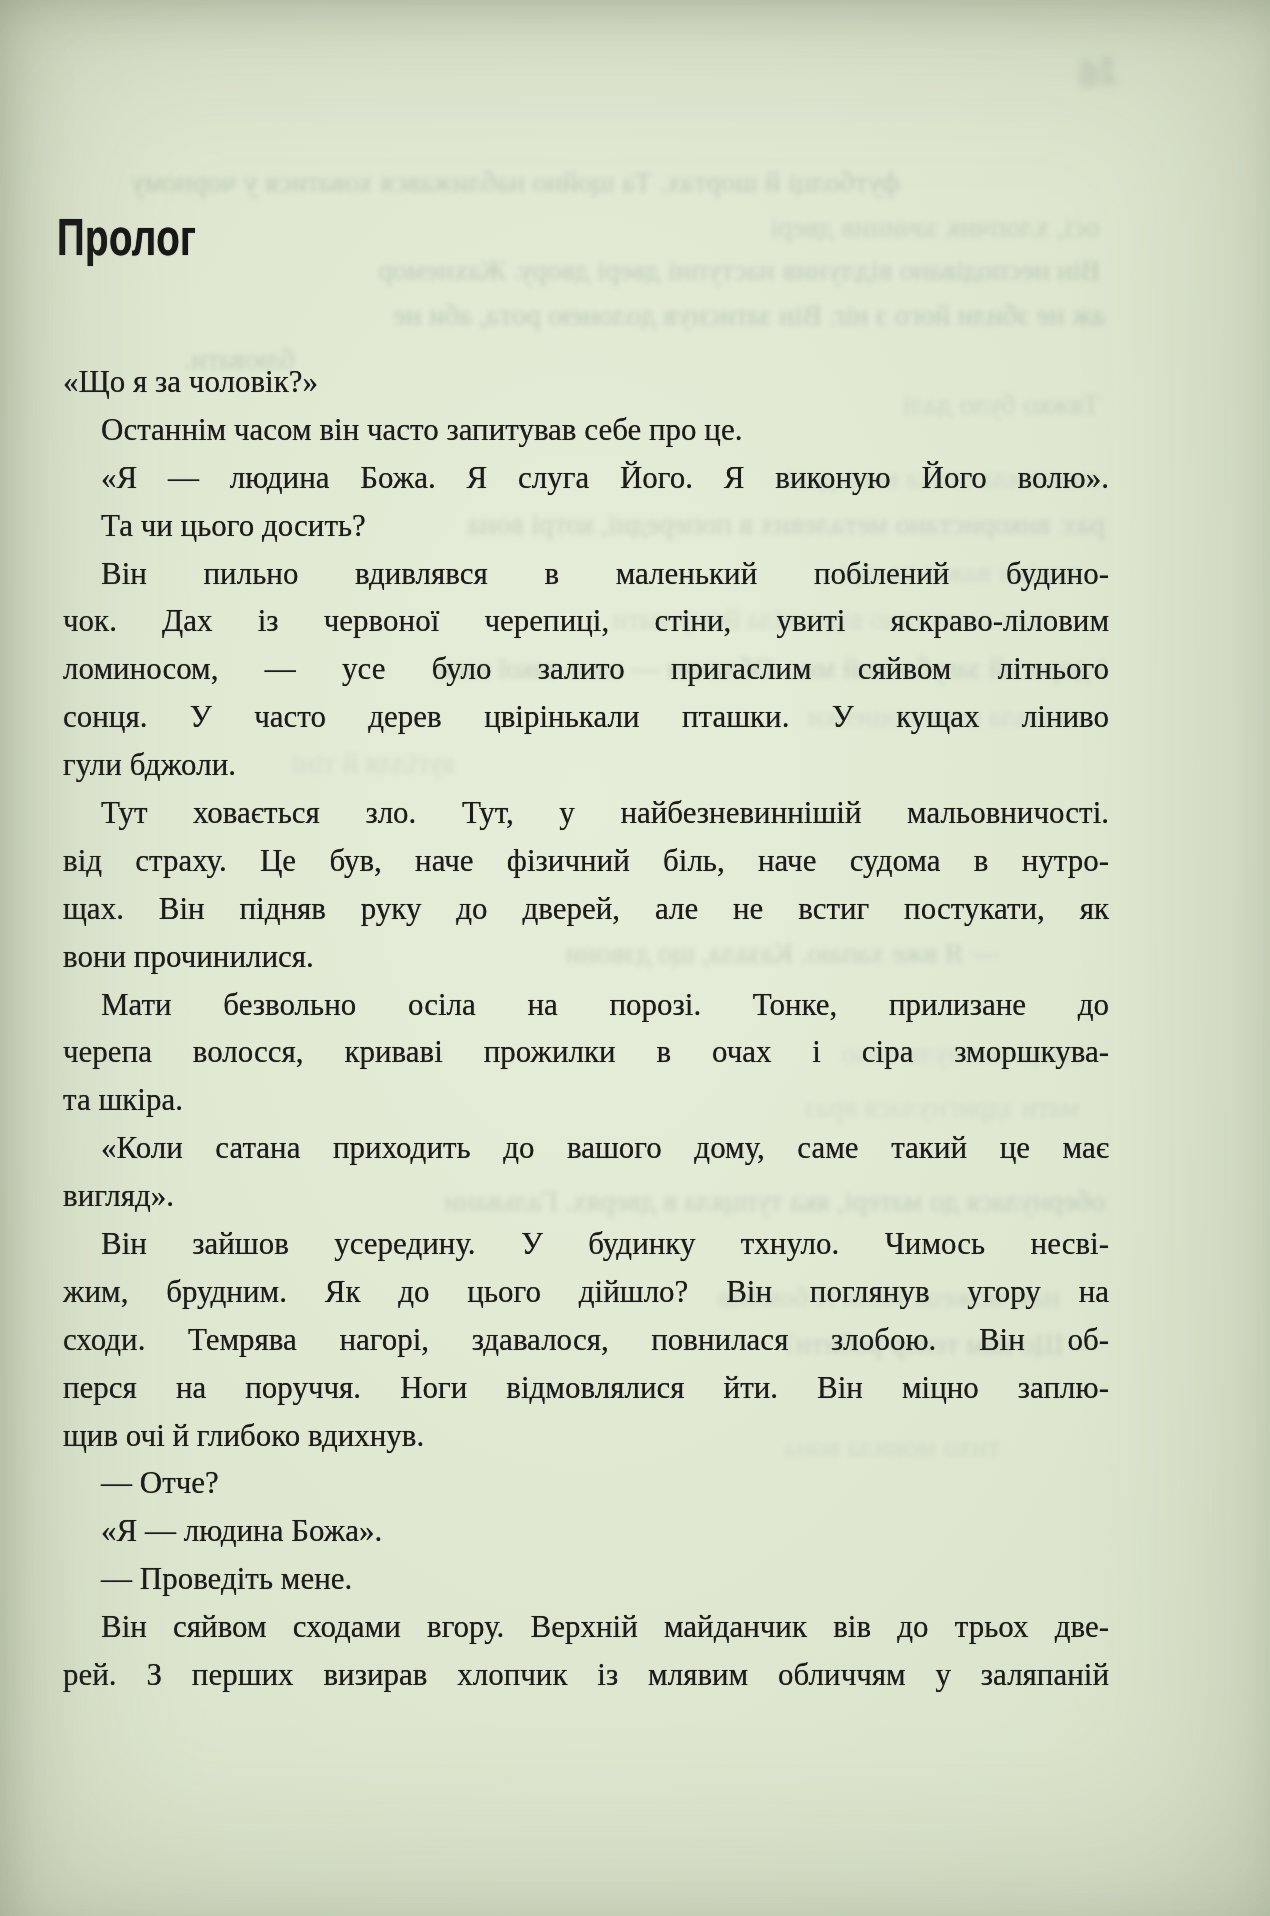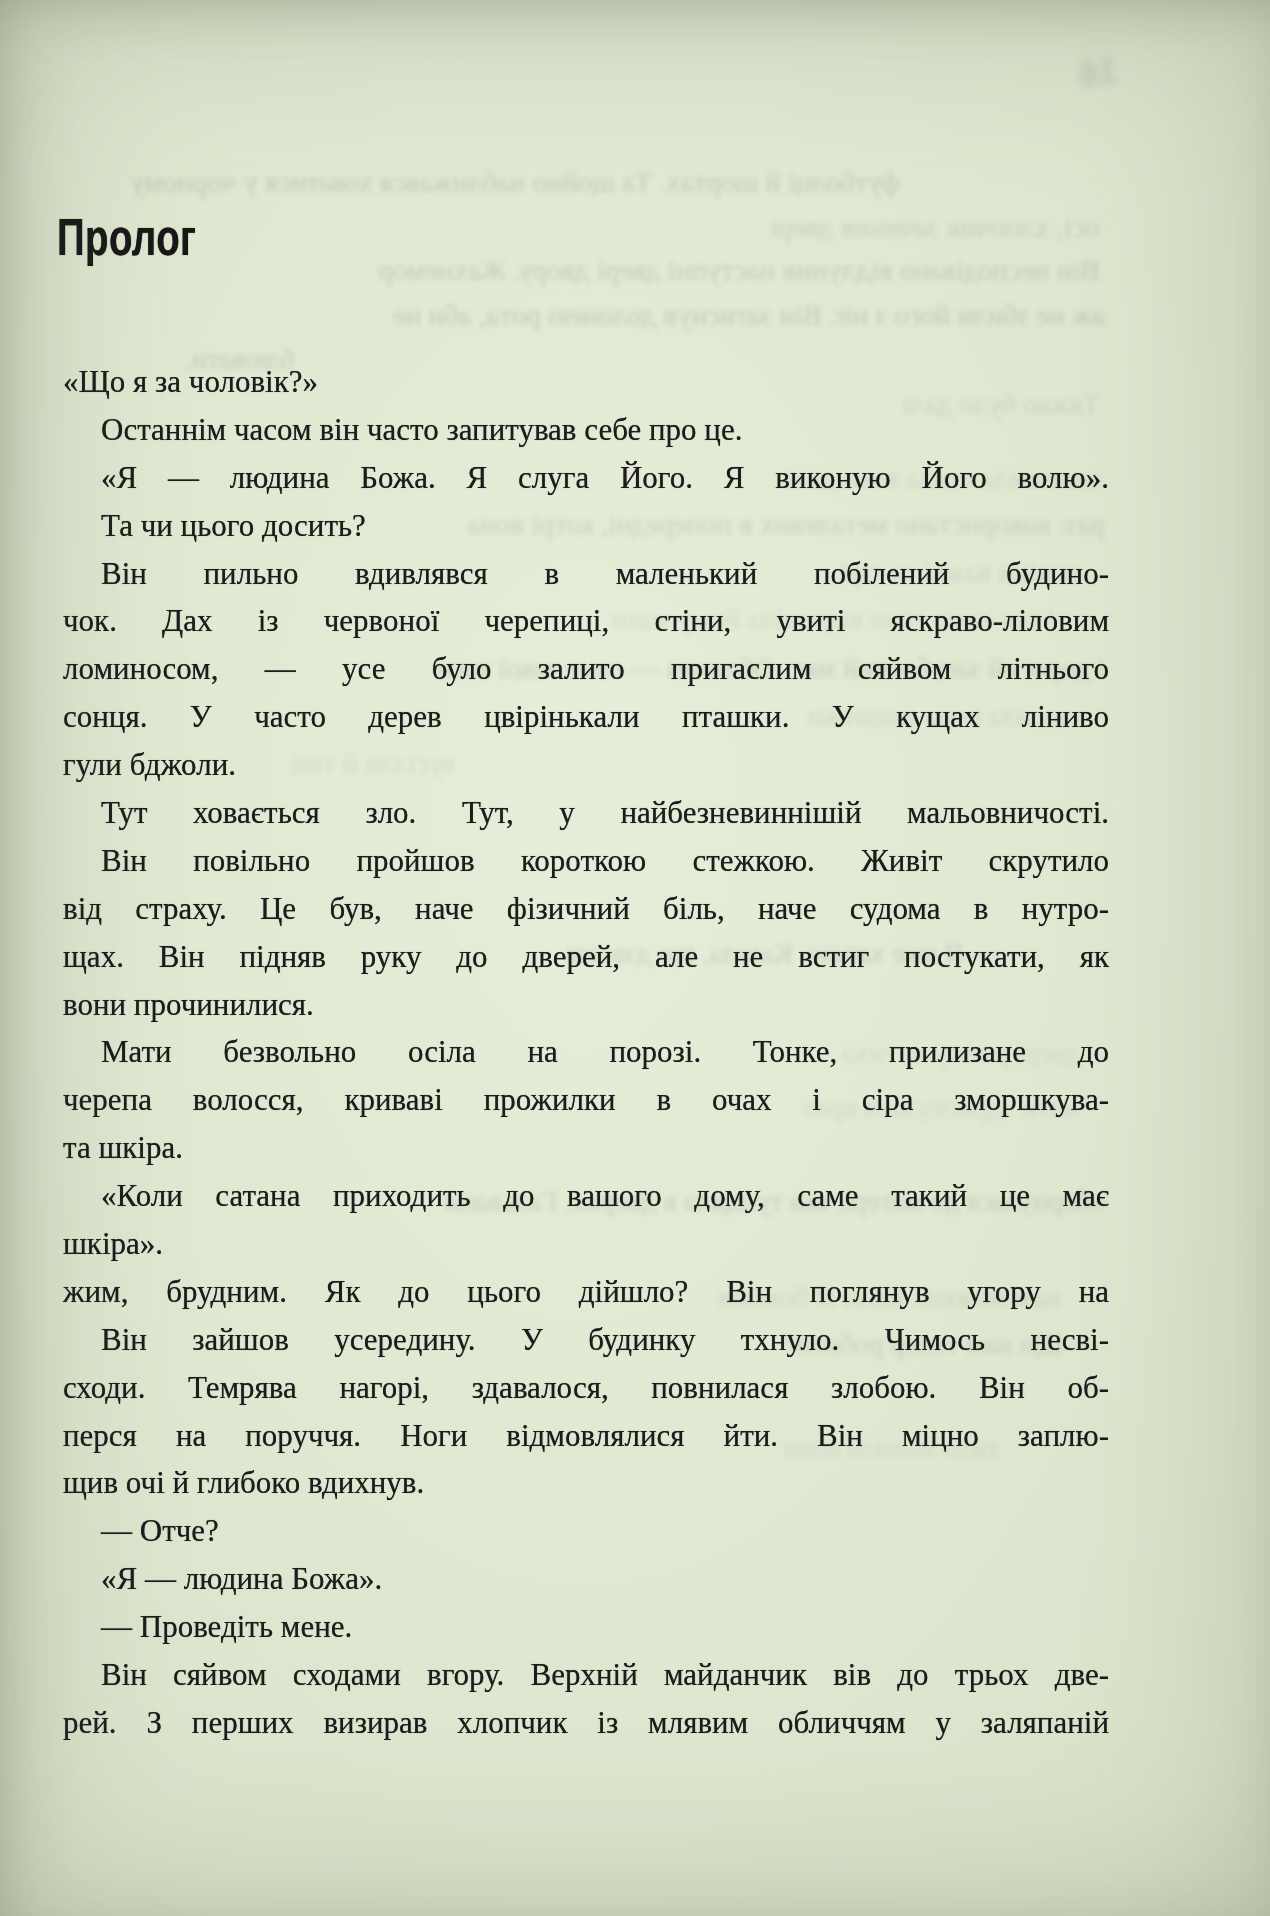--- a/index.html
+++ b/index.html
@@ -80,31 +80,30 @@
       <div class="bl">«Що я за чоловік?»</div>
       <div class="bl ind">Останнім часом він часто запитував себе про це.</div>
       <div class="bl jl ind">«Я — людина Божа. Я слуга Його. Я виконую Його волю».</div>
       <div class="bl ind">Та чи цього досить?</div>
       <div class="bl jl ind">Він пильно вдивлявся в маленький побілений будино-</div>
       <div class="bl jl">чок. Дах із червоної черепиці, стіни, увиті яскраво-ліловим</div>
       <div class="bl jl">ломиносом, — усе було залито пригаслим сяйвом літнього</div>
       <div class="bl jl">сонця. У часто дерев цвірінькали пташки. У кущах ліниво</div>
       <div class="bl">гули бджоли.</div>
       <div class="bl jl ind">Тут ховається зло. Тут, у найбезневиннішій мальовничості.</div>
-      <div class="bl jl ind">Він повільно пройшов короткою стежкою. Живіт скрутило</div>
       <div class="bl jl">від страху. Це був, наче фізичний біль, наче судома в нутро-</div>
       <div class="bl jl">щах. Він підняв руку до дверей, але не встиг постукати, як</div>
       <div class="bl">вони прочинилися.</div>
       <div class="bl jl ind">Мати безвольно осіла на порозі. Тонке, прилизане до</div>
       <div class="bl jl">черепа волосся, криваві прожилки в очах і сіра зморшкува-</div>
       <div class="bl">та шкіра.</div>
       <div class="bl jl ind">«Коли сатана приходить до вашого дому, саме такий це має</div>
-      <div class="bl">шкіра».</div>
+      <div class="bl">вигляд».</div>
+      <div class="bl jl ind">Він зайшов усередину. У будинку тхнуло. Чимось несві-</div>
       <div class="bl jl">жим, брудним. Як до цього дійшло? Він поглянув угору на</div>
-      <div class="bl jl ind">Він зайшов усередину. У будинку тхнуло. Чимось несві-</div>
       <div class="bl jl">сходи. Темрява нагорі, здавалося, повнилася злобою. Він об-</div>
       <div class="bl jl">перся на поруччя. Ноги відмовлялися йти. Він міцно заплю-</div>
       <div class="bl">щив очі й глибоко вдихнув.</div>
       <div class="bl ind">— Отче?</div>
       <div class="bl ind">«Я — людина Божа».</div>
       <div class="bl ind">— Проведіть мене.</div>
       <div class="bl jl ind">Він сяйвом сходами вгору. Верхній майданчик вів до трьох две-</div>
       <div class="bl jl">рей. З перших визирав хлопчик із млявим обличчям у заляпаній</div>
     </div>
   <div class="vignette"></div>

